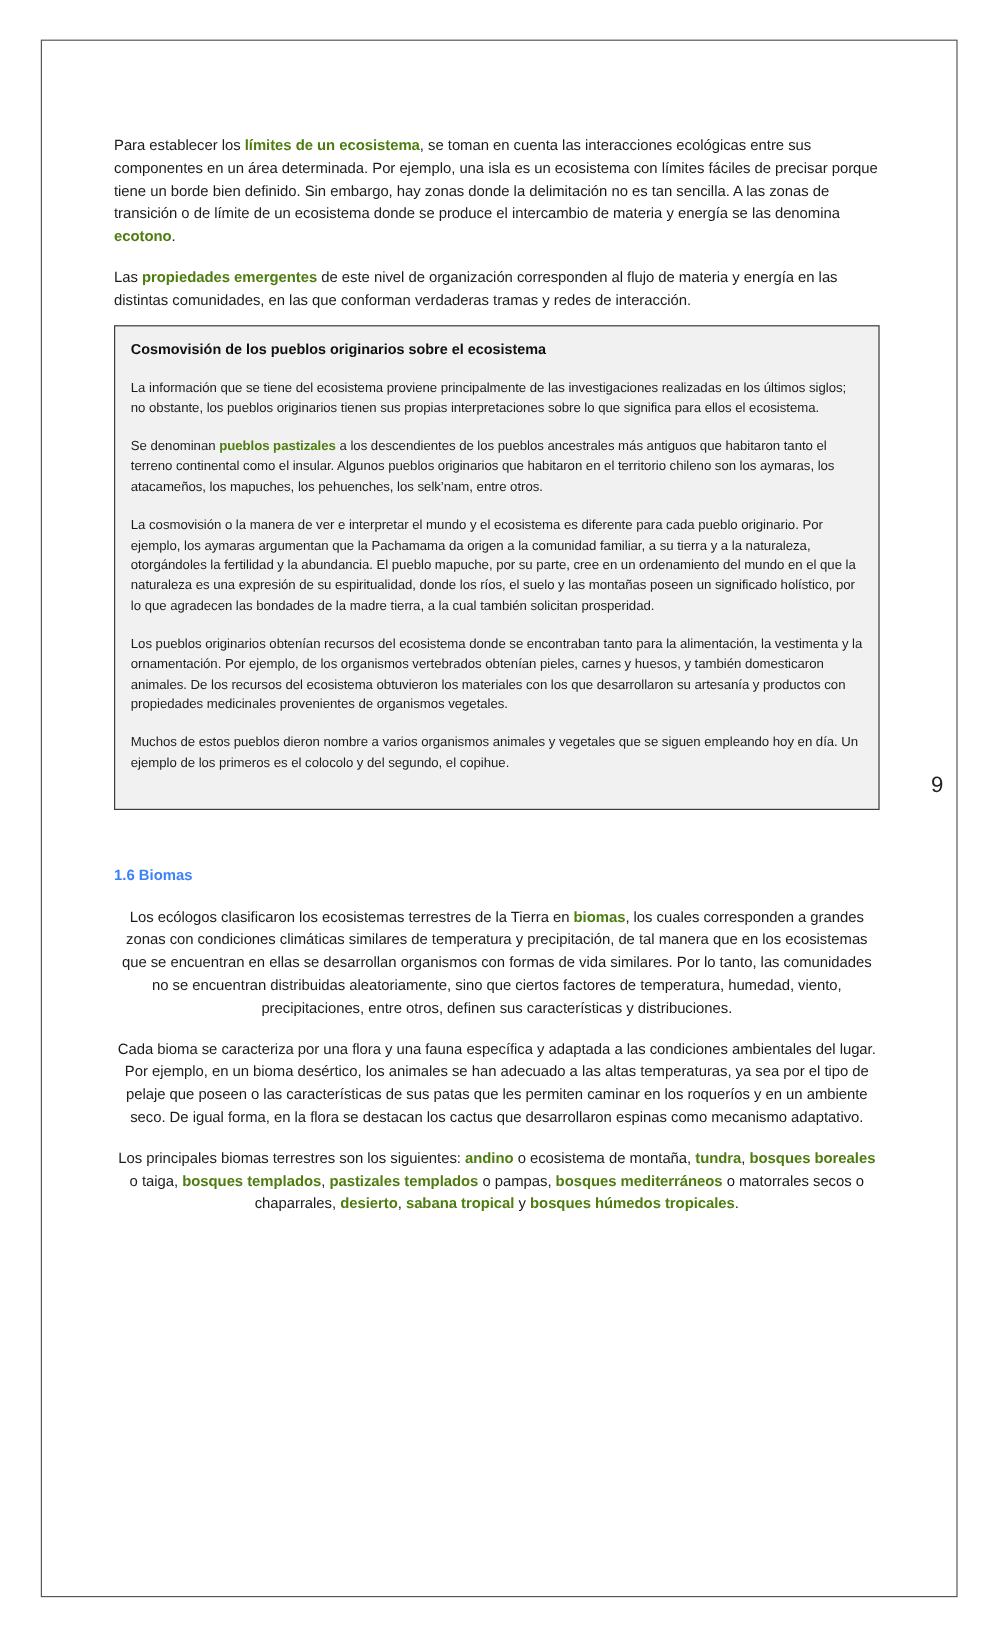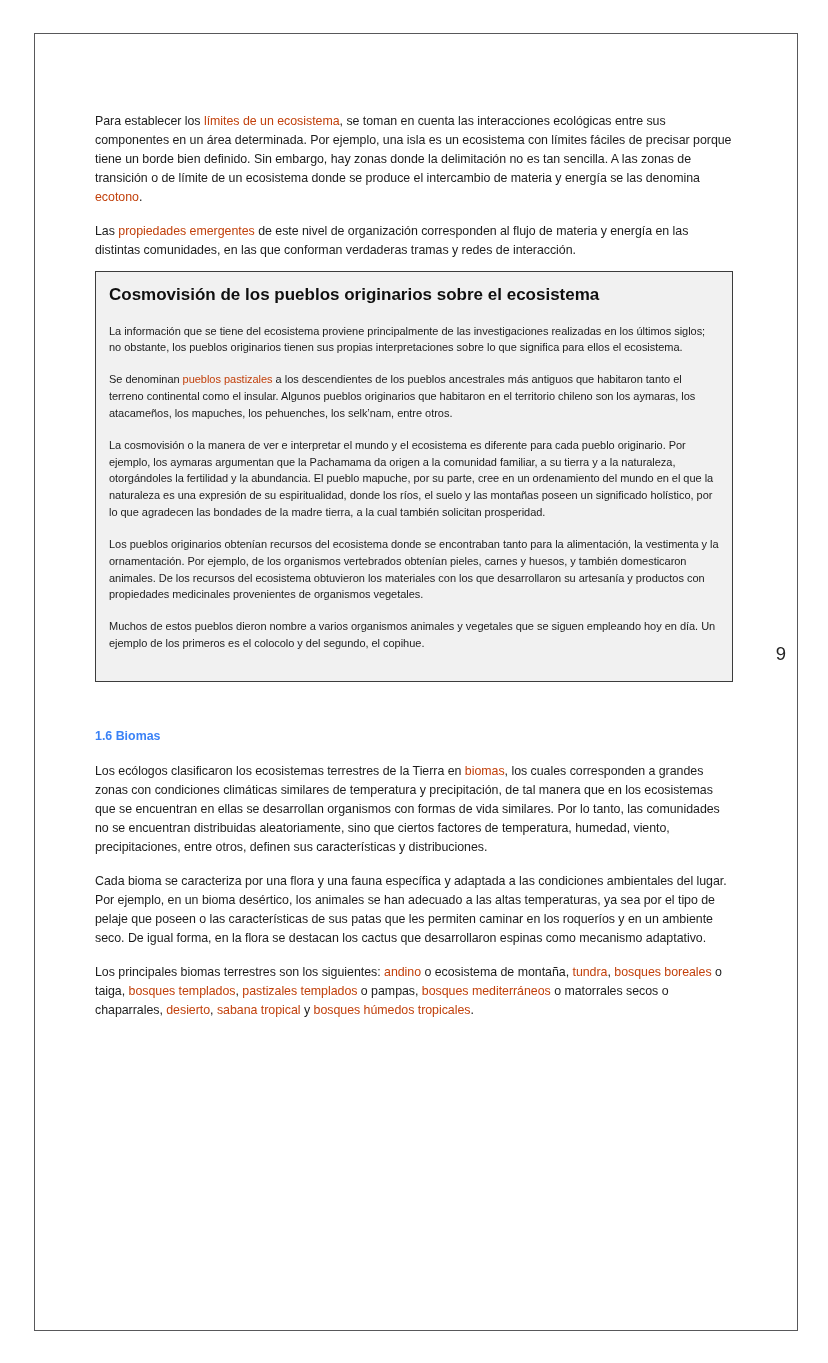--- a/index.html
+++ b/index.html
@@ -54,35 +54,35 @@
     margin: 0 0 15px 0;
     font-size: 12.4px;
     line-height: 1.53;
     text-align: left;
     color: #1c1c1c;
     letter-spacing: -0.03px;
   }
 
   p.body-text:last-child { margin-bottom: 0; }
 
-  b, strong { font-weight: 400; color: #c2410c; }
+  b, strong { font-weight: 700; color: #4d7c0f; }
 
   
   #cosmovision-box {
     box-sizing: border-box;
     margin: 11px 0 0 0;
     width: 638px;
     background: #f1f1f1;
     border: 1px solid #3c3c3c;
     padding: 11px 13px 14px 13px;
   }
 
   #cosmovision-box .box-title {
     margin: 0 0 16px 0;
-    font-size: 17px;
+    font-size: 12px;
     font-weight: 700;
     line-height: 1.4;
     color: #0f0f0f;
   }
 
   #cosmovision-box p.box-text {
     margin: 0 0 15px 0;
     font-size: 11px;
     line-height: 1.53;
     color: #1c1c1c;
@@ -92,21 +92,21 @@
 
   
   h2.section-heading {
     margin: 46px 0 17px 0;
     font-size: 12.4px;
     font-weight: 700;
     line-height: 1.4;
     color: #3b82f6;
   }
 
-  .after-box-block p.body-text { margin-bottom: 15px; }
+  .after-box-block p.body-text { margin-bottom: 15px; text-align: center; }
   .after-box-block p.body-text.last { margin-bottom: 0; }
 </style>
 </head>
 <body>
 
 <div id="page-sheet"></div>
 
 <div id="page-number">9</div>
 
 <div id="content-column">

